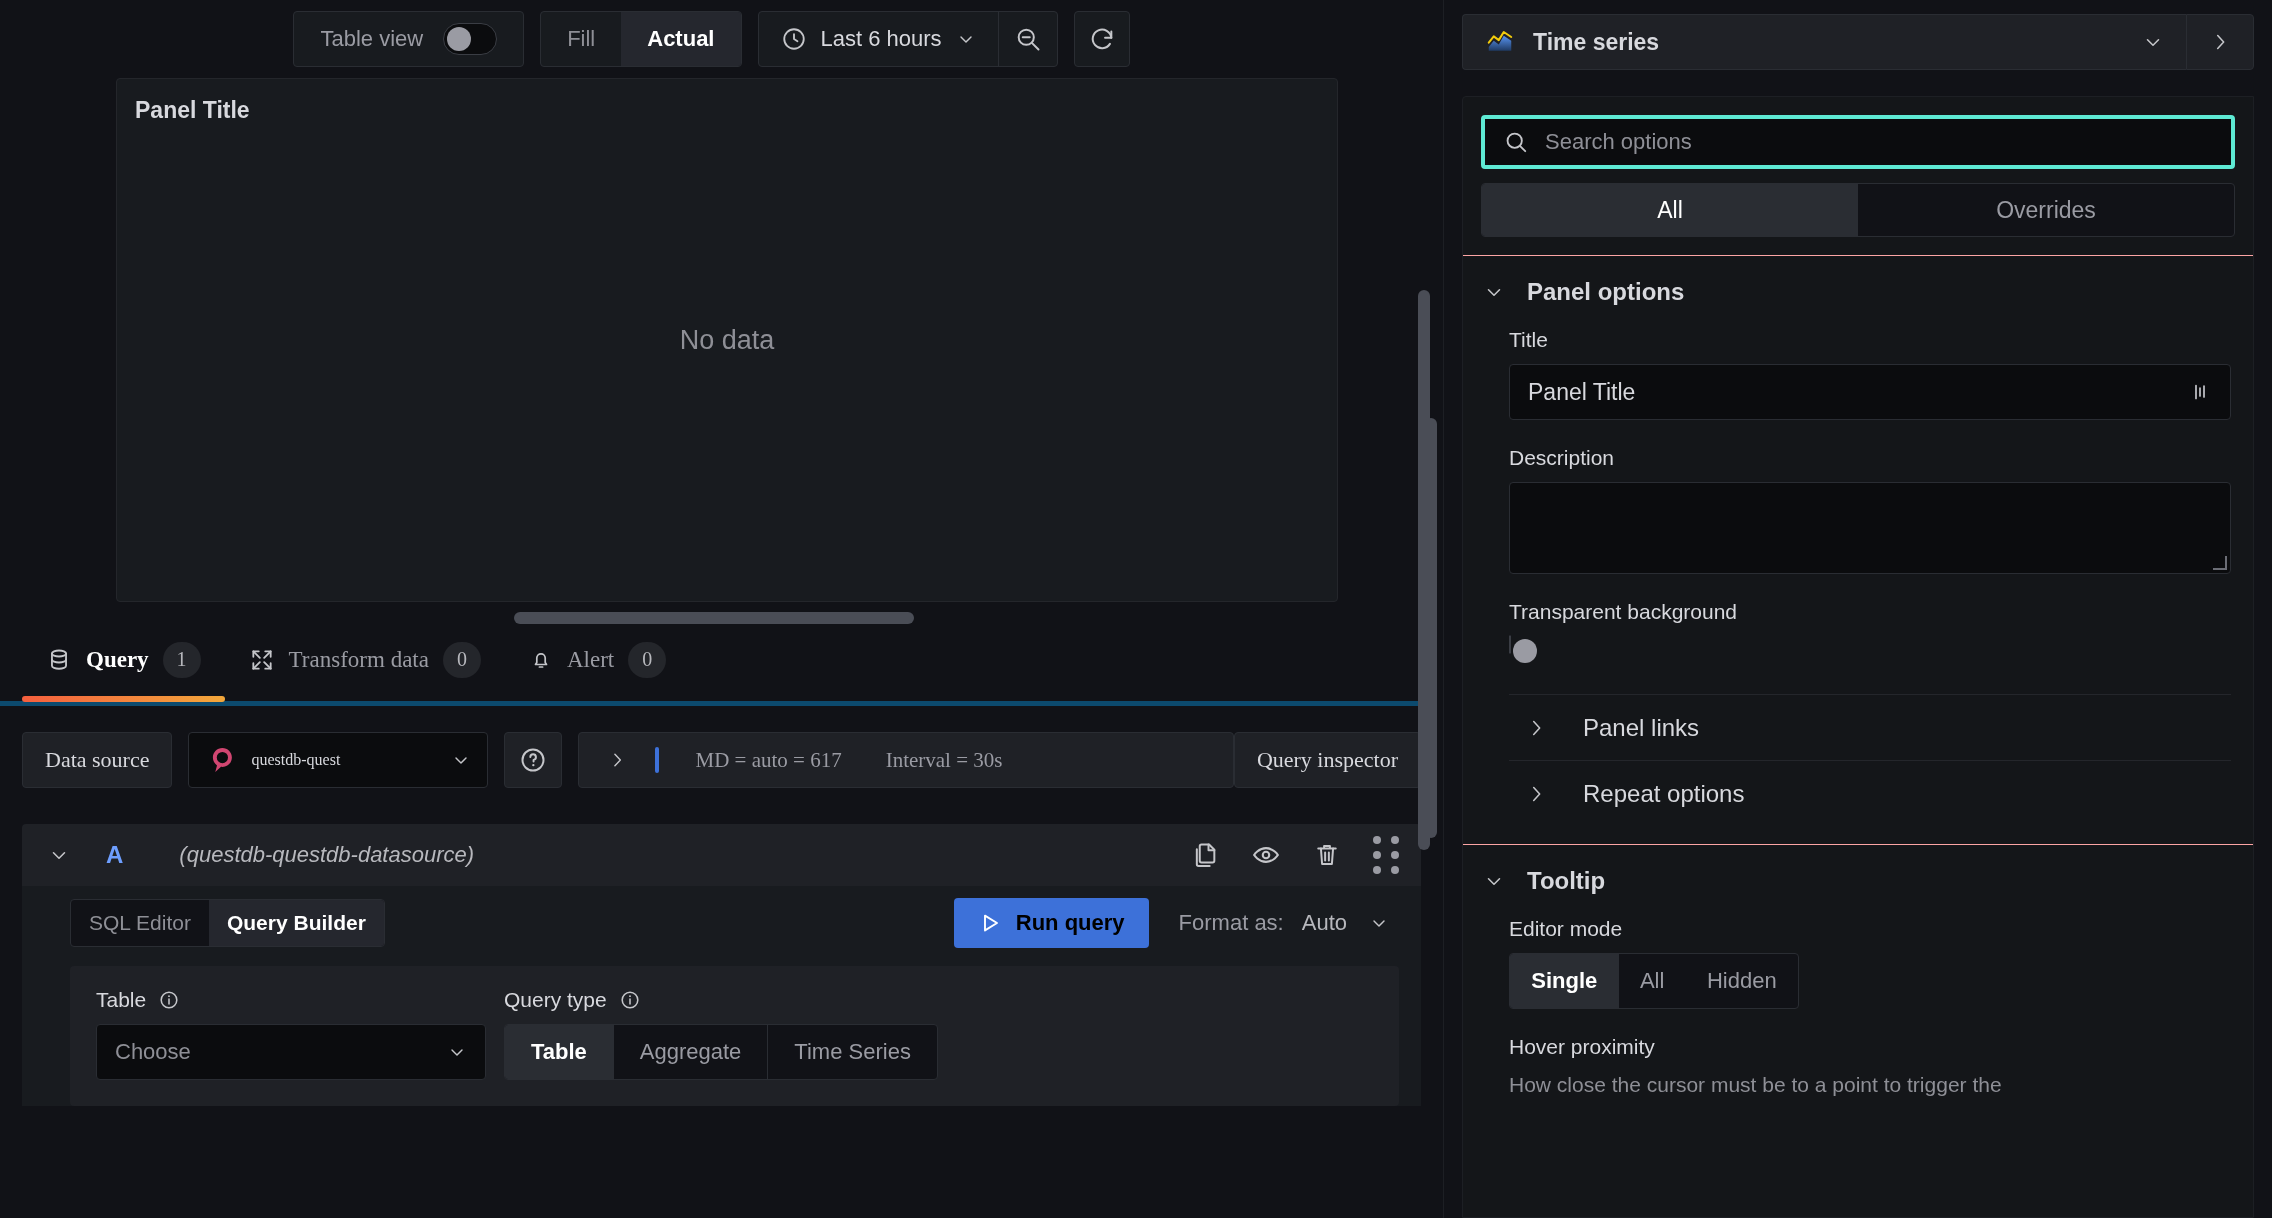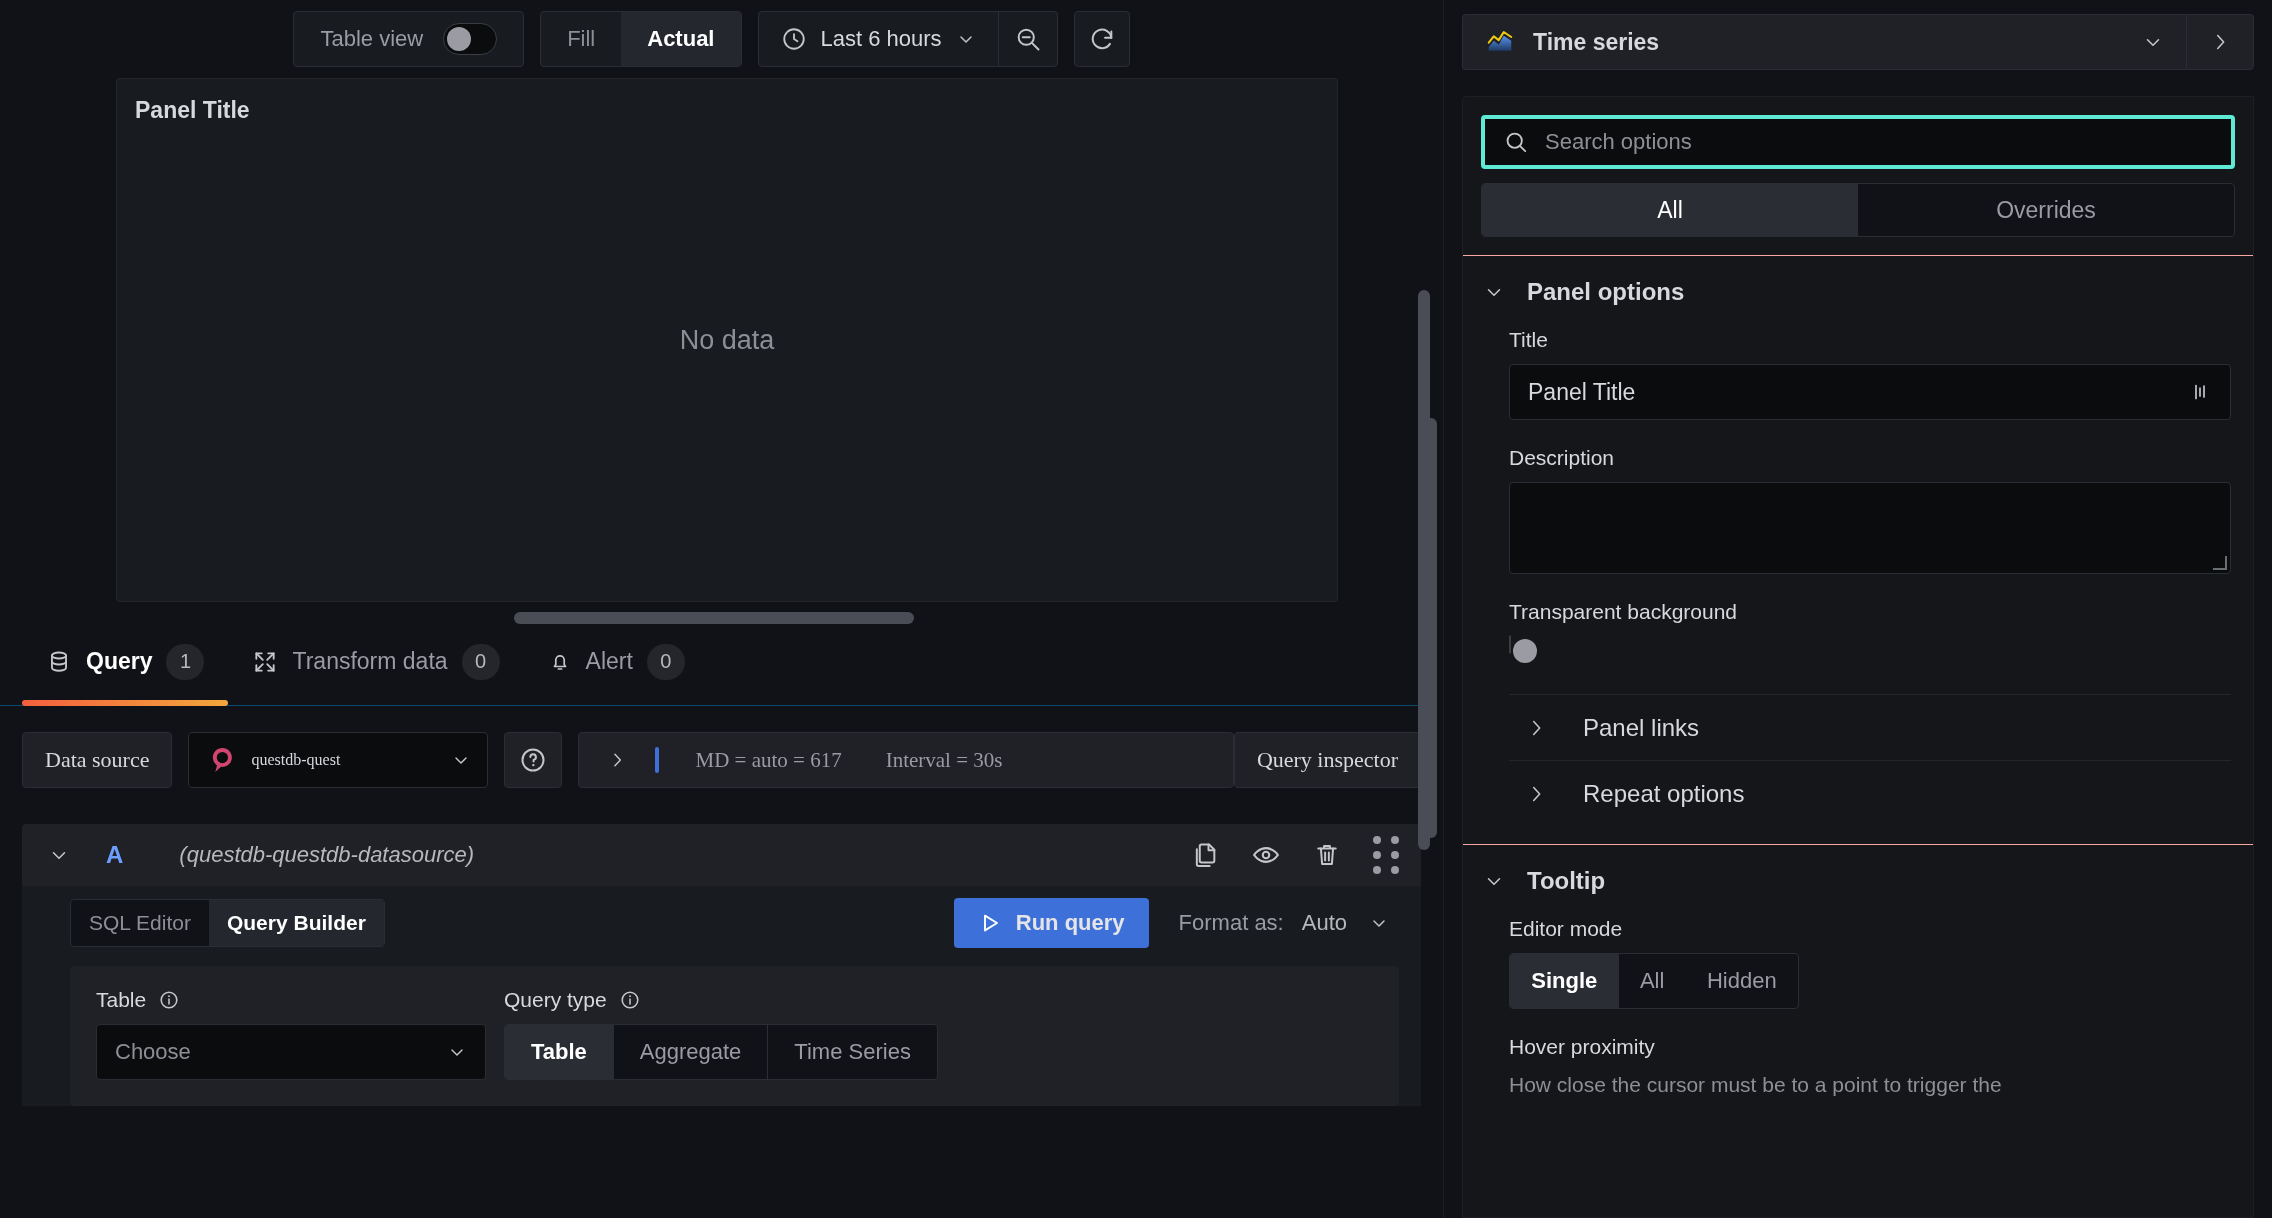--- a/index.html
+++ b/index.html
@@ -96,23 +96,24 @@
     width: 400px; height: 12px; border-radius: 6px;
     background: #4a4d56; margin-left: -16px;
     cursor: pointer;
   }
 
   
   .qtabs {
     height: 72px; flex: 0 0 72px;
     display: flex; align-items: flex-end;
     padding-left: 22px;
-    border-bottom: 1px solid #0c4a6e;
+    border-bottom: 5px solid #0c4a6e;
     margin-right: 22px;
     position: relative;
+    font-family: Liberation Serif, serif;
   }
   .qtab {
     display: flex; align-items: center; gap: 14px;
     height: 100%; padding: 0 24px 16px 24px;
     cursor: pointer; position: relative;
   }
   .qtab .lbl { font-size: 23px; color: #9a9ba3; white-space: nowrap; }
   .qtab.active .lbl { color: #ffffff; font-weight: bold; }
   .qtab .badge {
     min-width: 38px; height: 36px; padding: 0 12px;
@@ -192,21 +193,21 @@
     padding: 0 18px; display: flex; align-items: center;
     font-size: 21px; color: #8e8f96; cursor: pointer; background: transparent;
     border: none; font-family: inherit; white-space: nowrap;
   }
   .mini-seg.active { background: #25272e; color: #ffffff; font-weight: bold; }
   .run-btn {
     margin-left: auto;
     background: #3d71d9; border: none; border-radius: 4px;
     height: 50px; padding: 0 24px;
     display: flex; align-items: center; gap: 14px;
-    font-size: 22px; font-weight: bold; color: #e5e5e5; cursor: pointer;
+    font-size: 22px; font-weight: bold; color: #000000; cursor: pointer;
     font-family: inherit;
   }
   .fmt-wrap { display: flex; align-items: center; gap: 18px; margin-left: 30px; margin-right: 10px; }
   .fmt-label { font-size: 22px; color: #9a9ba3; white-space: nowrap; }
   .fmt-val { font-size: 22px; color: #b7b8bd; }
   .fmt-sel { display: flex; align-items: center; gap: 22px; cursor: pointer; }
 
   
   .builder {
     background: #1f2126; border-radius: 4px;

